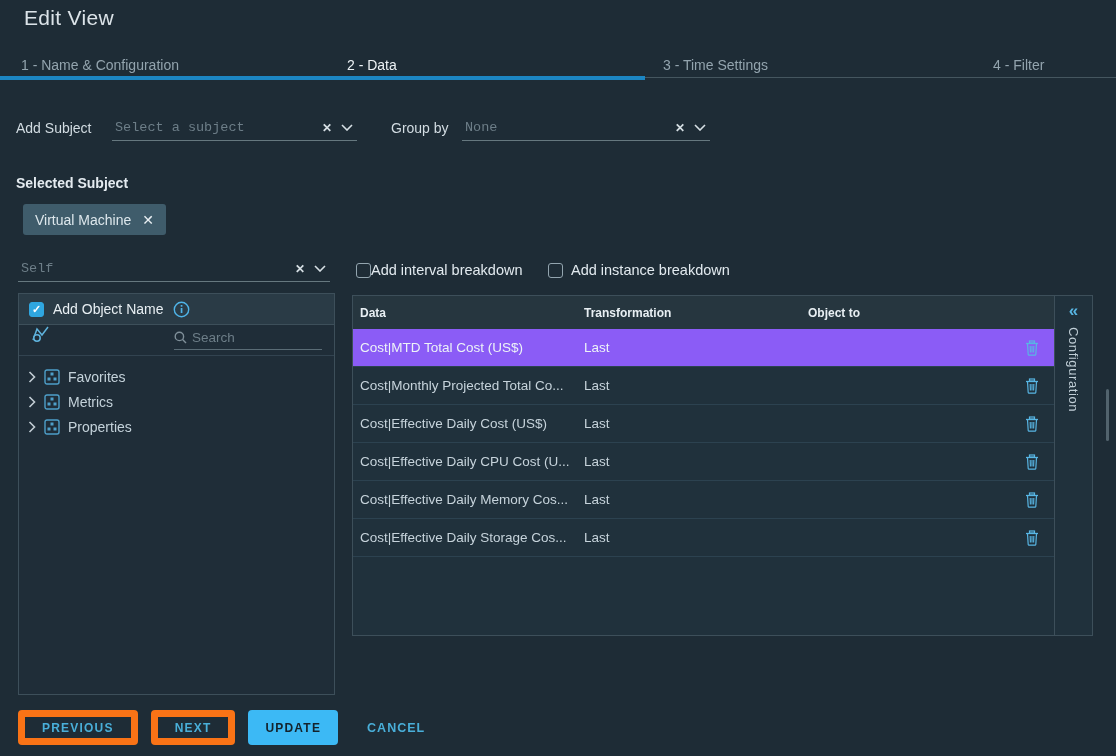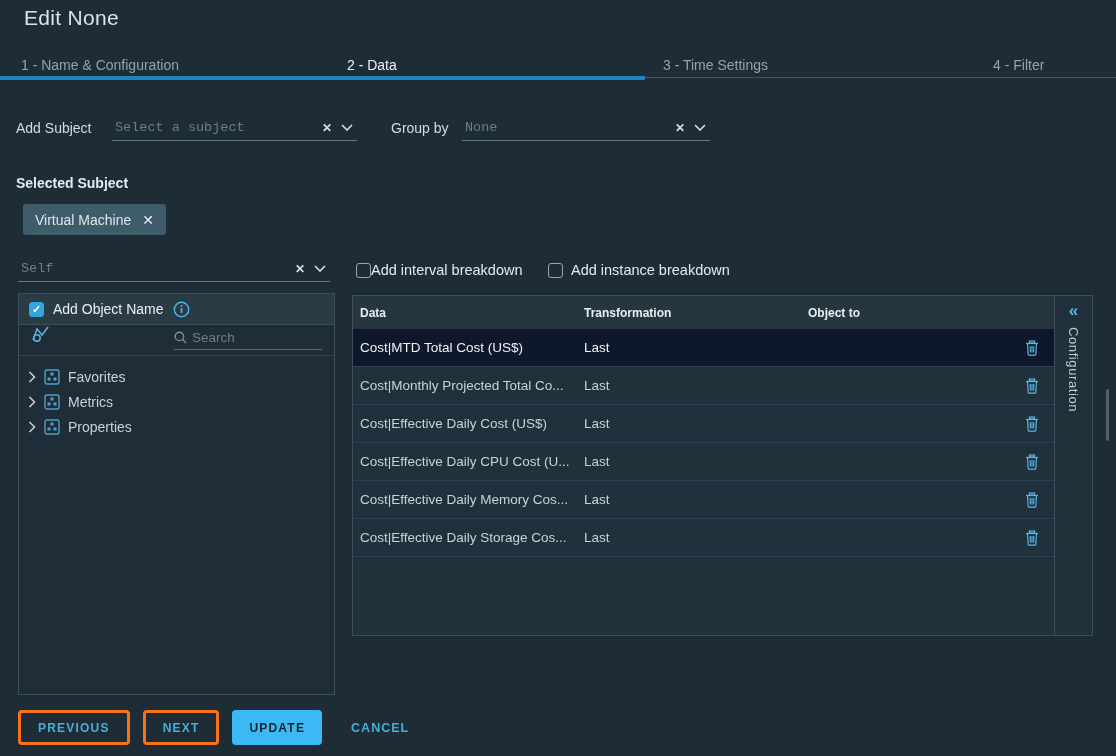--- a/index.html
+++ b/index.html
@@ -60,46 +60,46 @@
   
   .table-panel{left:352px;top:295px;width:741px;height:341px;border:1px solid #3d4f5a;
     background:#20313c;box-sizing:border-box;display:flex;}
   .table-main{flex:1;display:flex;flex-direction:column;min-width:0;}
   .t-headrow{height:33px;background:#26363f;display:grid;grid-template-columns:224px 224px 1fr 44px;
     align-items:center;flex:none;}
   .t-headrow .hc{font-size:12px;font-weight:bold;color:#e8eff3;padding-left:7px;}
   .t-row{height:37px;border-bottom:1px solid #2c4250;display:grid;grid-template-columns:224px 224px 1fr 44px;
     align-items:center;flex:none;cursor:pointer;}
   .t-row .c{font-size:13.5px;color:#c6d3db;padding-left:7px;white-space:nowrap;overflow:hidden;}
-  .t-row.selected{background:#0f172a;}
+  .t-row.selected{background:#8b5cf6;}
   .t-row.selected .c{color:#edf3f7;}
   .t-row .trash{display:flex;justify-content:center;cursor:pointer;}
 
   .config-strip{width:38px;border-left:1px solid #3d4f5a;display:flex;flex-direction:column;
     align-items:center;padding-top:6px;box-sizing:border-box;}
   .collapse-glyph{font-size:17px;color:#58b6e4;font-weight:bold;cursor:pointer;line-height:1;}
   .config-label{writing-mode:vertical-rl;font-size:13px;color:#c0ced6;letter-spacing:.6px;margin-top:8px;}
 
   
   .scroll-thumb{left:1106px;top:389px;width:3px;height:52px;background:#52636d;border-radius:2px;}
 
   
   .footer{left:18px;top:710px;display:flex;align-items:center;gap:13px;}
   .btn{height:35px;border-radius:4px;font-family:"Liberation Sans",sans-serif;
     font-size:12px;font-weight:bold;letter-spacing:1.2px;cursor:pointer;box-sizing:border-box;}
-  .btn.outline{background:transparent;border:3px solid #f97316;color:#49afd9;padding:0 17px;}
+  .btn.outline{background:transparent;border:7px solid #f97316;color:#49afd9;padding:0 17px;}
   .btn.solid{background:#3cb9f5;border:none;color:#14222b;padding:0 17px;}
   .btn.text{background:transparent;border:none;color:#49afd9;padding:0 6px;margin-left:10px;letter-spacing:1px;font-size:12.5px;}
 
   svg{display:block;}
 </style>
 </head>
 <body>
 
-<div class="abs page-title">Edit None</div>
+<div class="abs page-title">Edit View</div>
 
 <div>
   <div class="abs tab-line"></div>
   <div class="abs tab-line-active"></div>
   <div class="abs tab" style="left:21px">1 - Name &amp; Configuration</div>
   <div class="abs tab active" style="left:347px">2 - Data</div>
   <div class="abs tab" style="left:663px">3 - Time Settings</div>
   <div class="abs tab" style="left:993px">4 - Filter</div>
 </div>
 

